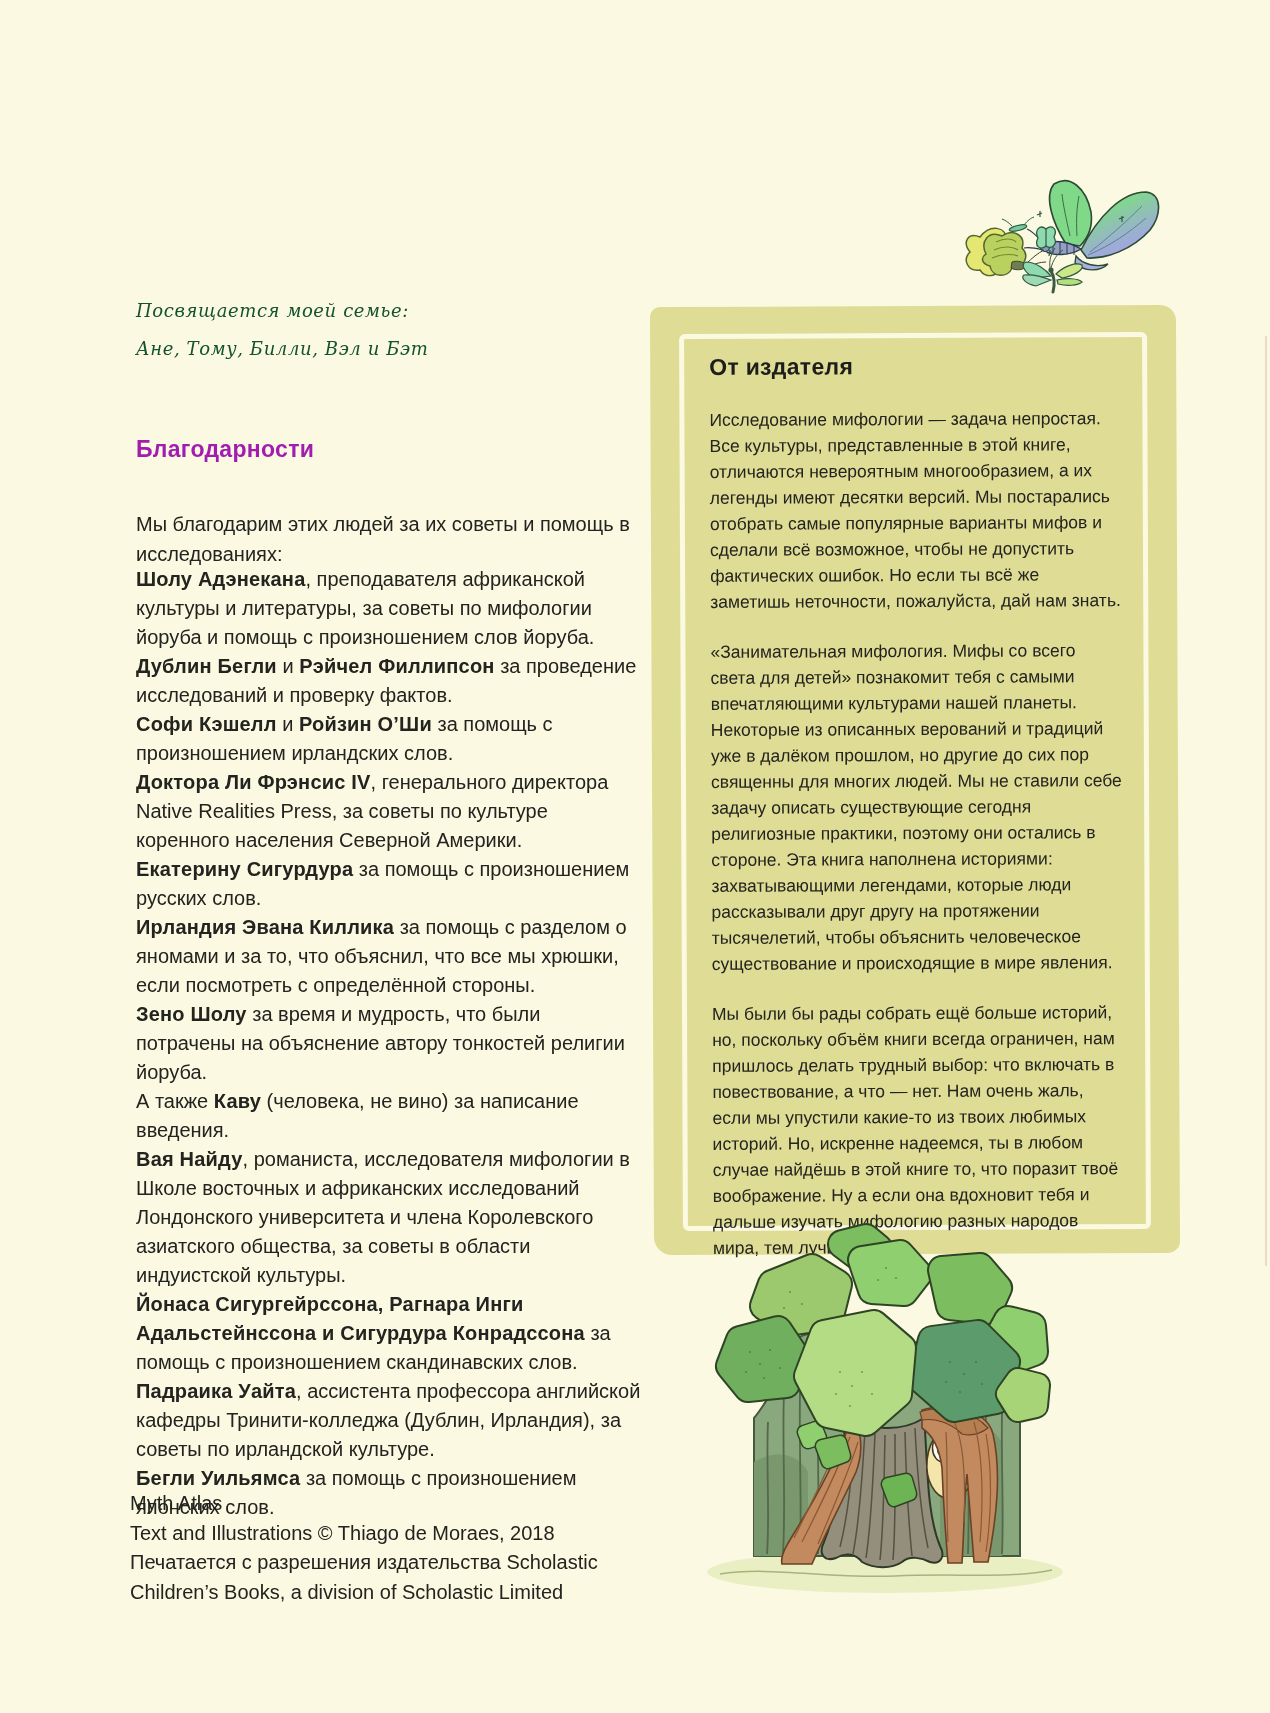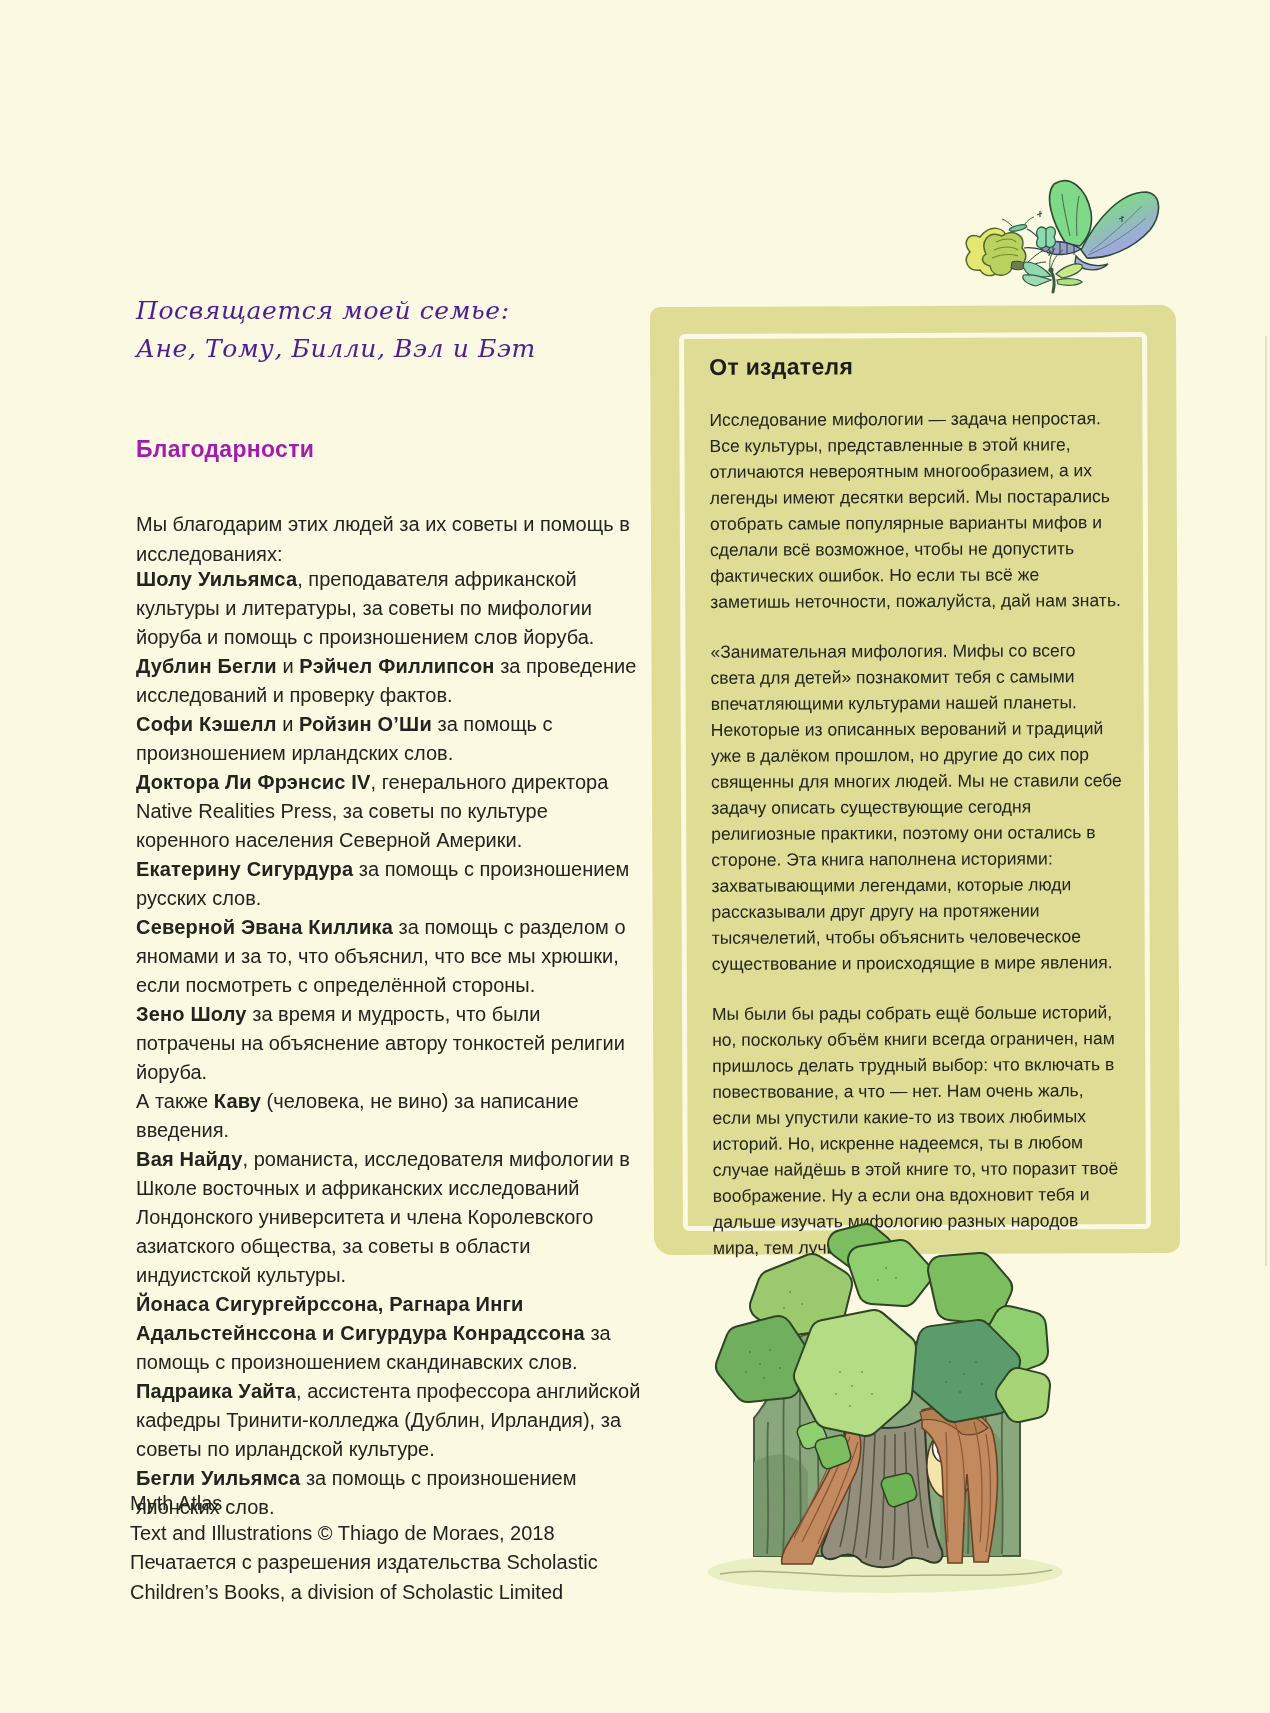--- a/index.html
+++ b/index.html
@@ -8,22 +8,22 @@
     width:1270px;height:1713px;
     background:#fbf9e2;
     overflow:hidden;
     font-family:"Liberation Sans",sans-serif;
     color:#23231f;
   }
   .dedication{
     position:absolute;left:136px;top:292px;
     font-family:"DejaVu Serif",serif;
     font-style:italic;
-    font-size:25px;line-height:38px;
-    color:#4c1d95;letter-spacing:0.6px;
+    font-size:18px;line-height:38px;
+    color:#14532d;letter-spacing:0.6px;
   }
   .ack-heading{
     position:absolute;left:136px;top:436px;
     font-size:23px;font-weight:bold;color:#a21caf;
     letter-spacing:0.3px;
   }
   .ack-intro{
     position:absolute;left:136px;top:509px;width:505px;
     font-size:20px;line-height:30px;
   }
@@ -121,26 +121,26 @@
   </svg>
 
   <div class="dedication">
       <div>Посвящается моей семье:</div>
       <div>Ане, Тому, Билли, Вэл и Бэт</div>
     </div>
 
   <div class="ack-heading">Благодарности</div>
   <div class="ack-intro">Мы благодарим этих людей за их советы и помощь в исследованиях:</div>
   <div class="ack-entries">
-      <p><b>Шолу Уильямса</b><span>, преподавателя африканской культуры и литературы, за советы по мифологии йоруба и помощь с произношением слов йоруба.</span></p>
+      <p><b>Шолу Адэнекана</b><span>, преподавателя африканской культуры и литературы, за советы по мифологии йоруба и помощь с произношением слов йоруба.</span></p>
       <p><b>Дублин Бегли</b><span> и </span><b>Рэйчел Филлипсон</b><span> за проведение исследований и проверку фактов.</span></p>
       <p><b>Софи Кэшелл</b><span> и </span><b>Ройзин О’Ши</b><span> за помощь с произношением ирландских слов.</span></p>
       <p><b>Доктора Ли Фрэнсис IV</b><span>, генерального директора Native Realities Press, за советы по культуре коренного населения Северной Америки.</span></p>
       <p><b>Екатерину Сигурдура</b><span> за помощь с произношением русских слов.</span></p>
-      <p><b>Северной Эвана Киллика</b><span> за помощь с разделом о яномами и за то, что объяснил, что все мы хрюшки, если посмотреть с определённой стороны.</span></p>
+      <p><b>Ирландия Эвана Киллика</b><span> за помощь с разделом о яномами и за то, что объяснил, что все мы хрюшки, если посмотреть с определённой стороны.</span></p>
       <p><b>Зено Шолу</b><span> за время и мудрость, что были потрачены на объяснение автору тонкостей религии йоруба.</span></p>
       <p><span>А также </span><b>Каву</b><span> (человека, не вино) за написание введения.</span></p>
       <p><b>Вая Найду</b><span>, романиста, исследователя мифологии в Школе восточных и африканских исследований Лондонского университета и члена Королевского азиатского общества, за советы в области индуистской культуры.</span></p>
       <p><b>Йонаса Сигургейрссона, Рагнара Инги Адальстейнссона и Сигурдура Конрадссона</b><span> за помощь с произношением скандинавских слов.</span></p>
       <p><b>Падраика Уайта</b><span>, ассистента профессора английской кафедры Тринити-колледжа (Дублин, Ирландия), за советы по ирландской культуре.</span></p>
       <p><b>Бегли Уильямса</b><span> за помощь с произношением японских слов.</span></p>
     </div>
 
   <div class="imprint">
       <div>Myth Atlas</div>

